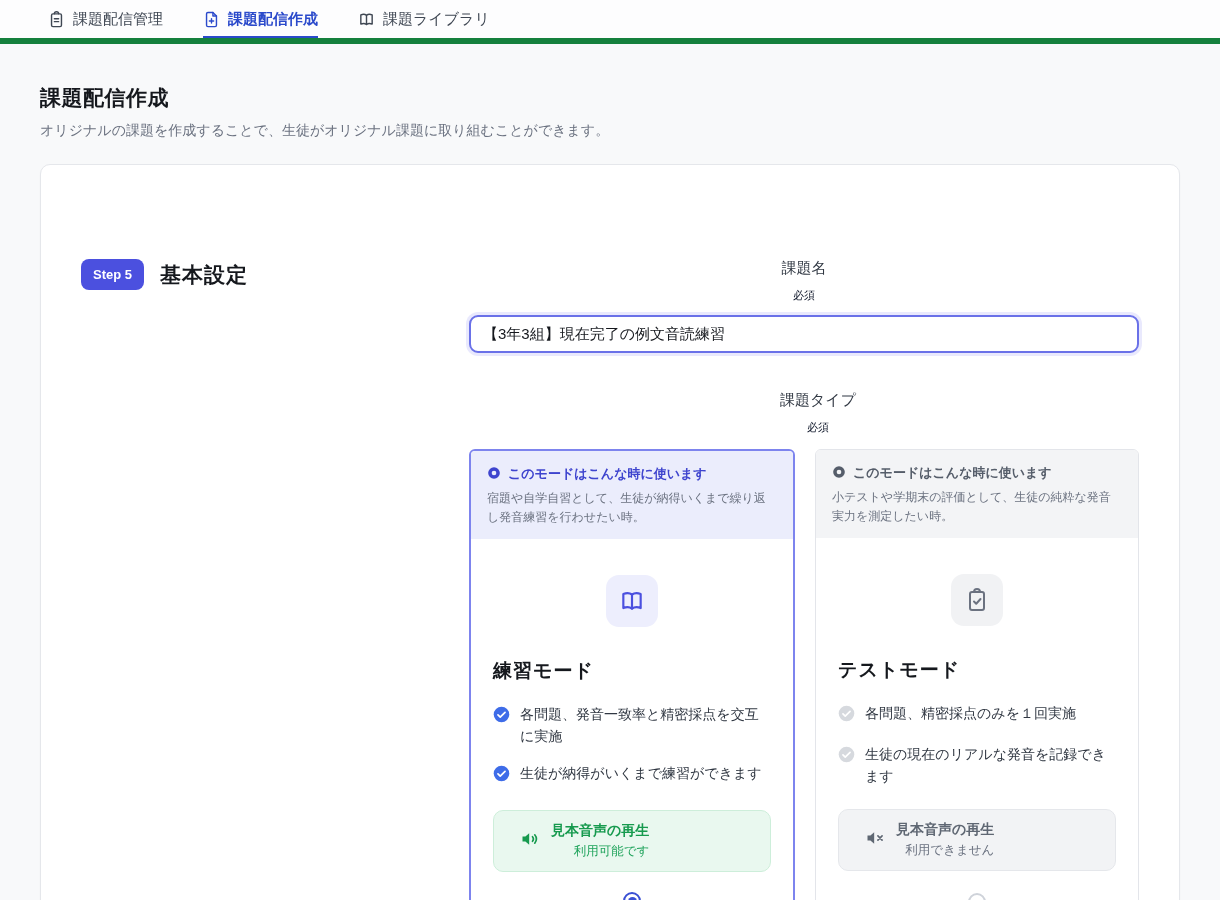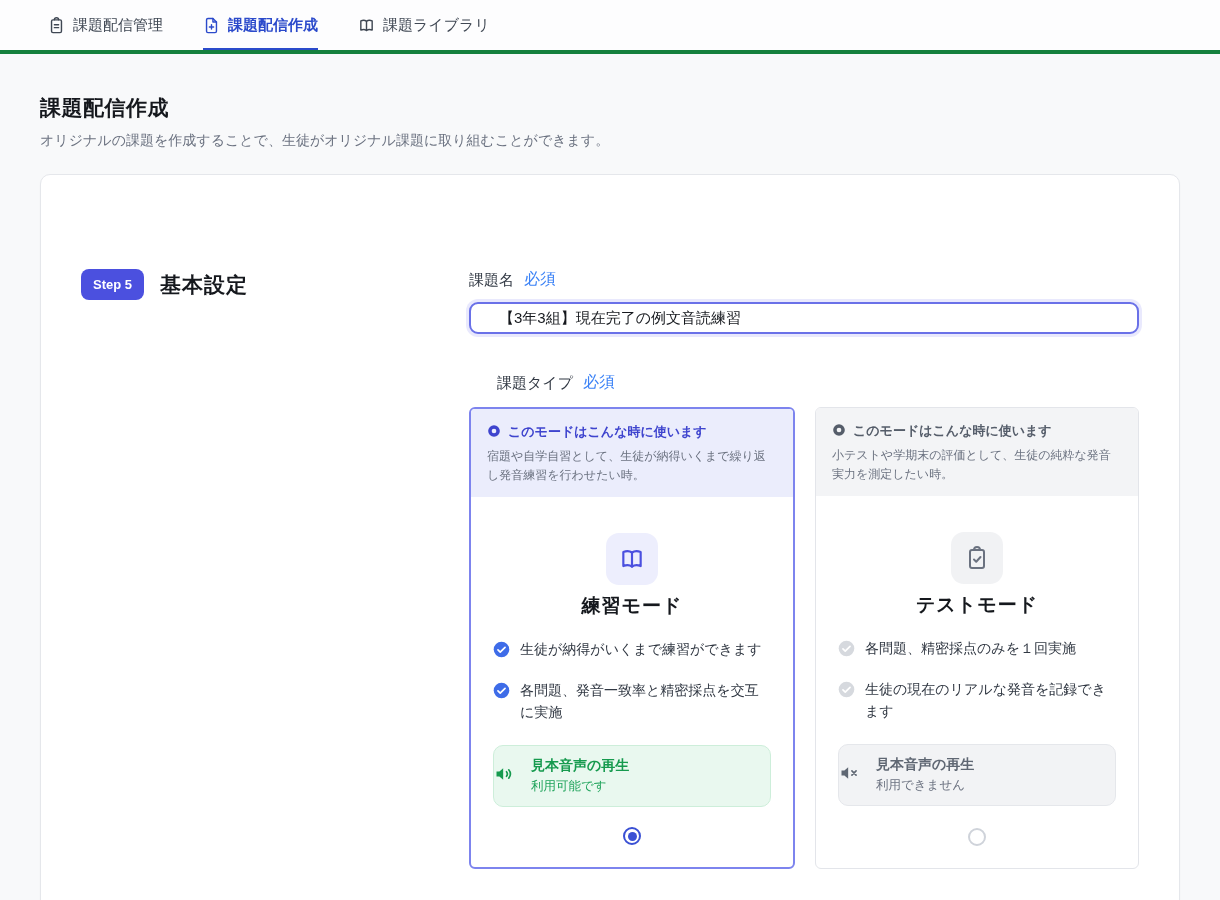--- a/index.html
+++ b/index.html
@@ -8,26 +8,26 @@
     width: 1220px;
     background: #f8f9fa;
     font-family: "Liberation Sans", "DejaVu Sans", sans-serif;
     color: #1f2937;
     -webkit-font-smoothing: antialiased;
   }
 
   
   .tabbar {
     background: #fdfdfe;
-    border-bottom: 4px solid #15803d;
+    border-bottom: 6px solid #15803d;
     padding: 0 48px;
     display: flex;
     gap: 40px;
     align-items: stretch;
-    height: 54px;
+    height: 44px;
   }
   .tab {
     display: flex;
     align-items: center;
     gap: 8px;
     font-size: 15px;
     color: #3f4753;
     cursor: pointer;
     border-bottom: 2px solid transparent;
     padding-top: 2px;
@@ -88,32 +88,33 @@
   .step-heading {
     font-size: 21px;
     font-weight: 700;
     color: #15181d;
     letter-spacing: 1px;
   }
   .right-col { flex: 1; min-width: 0; }
 
   .field-label {
     display: flex;
-    align-items: flex-end;
+    align-items: center;
     gap: 10px;
     font-size: 15px;
     color: #313843;
     margin-bottom: 12px;
-  }
-  .required-mark { color: #3b82f6; font-size: 16px; }
+    flex-direction: column;
+  }
+  .required-mark { color: #0f172a; font-size: 11px; }
 
   .text-input {
     width: 100%;
-    height: 32px;
-    padding: 0 28px;
+    height: 38px;
+    padding: 0 12px;
     font-size: 15px;
     font-family: inherit;
     color: #15181d;
     border: 2px solid #6a71e8;
     border-radius: 9px;
     outline: none;
     box-shadow: 0 0 0 3px rgba(99,102,241,0.14);
     background: #fff;
   }
 
@@ -165,45 +166,46 @@
     border-radius: 13px;
     margin: 16px auto 0;
     display: flex;
     align-items: center;
     justify-content: center;
     background: #edeefd;
     color: #4b50df;
   }
   .mode-card:not(.selected) .mode-icon { background: #f1f2f4; color: #6b7280; }
   .mode-title {
-    text-align: center;
+    text-align: left;
     font-size: 19px;
     font-weight: 700;
     color: #15181d;
-    margin-top: 8px;
+    margin-top: 31px;
     letter-spacing: 1px;
   }
 
   .features { margin-top: 20px; display: flex; flex-direction: column; gap: 15px; }
   .feature {
     display: flex;
     gap: 10px;
     font-size: 14px;
     line-height: 1.55;
     color: #313843;
   }
   .feature .check { flex-shrink: 0; margin-top: 2px; }
 
   .audio-box {
     margin-top: 22px;
     border-radius: 10px;
-    padding: 11px 0;
-    display: flex;
-    align-items: center;
-    gap: 17px;
+    padding: 11px 26px;
+    display: flex;
+    align-items: center;
+    gap: 11px;
+    text-align: right;
   }
   .audio-box.available { background: #e9f8ef; border: 1px solid #cdeeda; color: #169a4e; }
   .audio-box.unavailable { background: #f2f3f5; border: 1px solid #e5e7eb; color: #5f6773; }
   .audio-box svg { flex-shrink: 0; }
   .audio-title { font-size: 14px; font-weight: 700; }
   .audio-status { font-size: 12.5px; margin-top: 3px; }
   .audio-box.available .audio-status { color: #1fa35b; }
   .audio-box.unavailable .audio-status { color: #6b7280; }
 
   .radio-row { margin-top: auto; display: flex; justify-content: center; padding: 20px 0 8px; }
@@ -313,30 +315,30 @@
               <div class="mode-title">練習モード</div>
 
               <div class="features">
                 <div class="feature">
                   <span class="check">
                     <svg width="17" height="17" viewBox="0 0 24 24">
                       <circle cx="12" cy="12" r="11" fill="#3e6ce8"></circle>
                       <path d="M7 12.5l3.2 3.2L17 9" stroke="#fff" stroke-width="2.4" fill="none" stroke-linecap="round" stroke-linejoin="round"></path>
                     </svg>
                   </span>
-                  <span>生徒が納得がいくまで練習ができます</span>
+                  <span>各問題、発音一致率と精密採点を交互に実施</span>
                 </div>
                 <div class="feature">
                   <span class="check">
                     <svg width="17" height="17" viewBox="0 0 24 24">
                       <circle cx="12" cy="12" r="11" fill="#3e6ce8"></circle>
                       <path d="M7 12.5l3.2 3.2L17 9" stroke="#fff" stroke-width="2.4" fill="none" stroke-linecap="round" stroke-linejoin="round"></path>
                     </svg>
                   </span>
-                  <span>各問題、発音一致率と精密採点を交互に実施</span>
+                  <span>生徒が納得がいくまで練習ができます</span>
                 </div>
               </div>
 
               <div class="audio-box available">
                 <span>
                   <svg width="20" height="20" viewBox="0 0 24 24" fill="none" stroke="currentColor" stroke-width="2" stroke-linecap="round" stroke-linejoin="round">
                     <path d="M11 5 6.5 9H3v6h3.5L11 19z" fill="currentColor" stroke="none"></path>
                     <path d="M15 9.3a4.2 4.2 0 0 1 0 5.4"></path>
                     <path d="M17.7 7a8 8 0 0 1 0 10"></path>
                   </svg>

